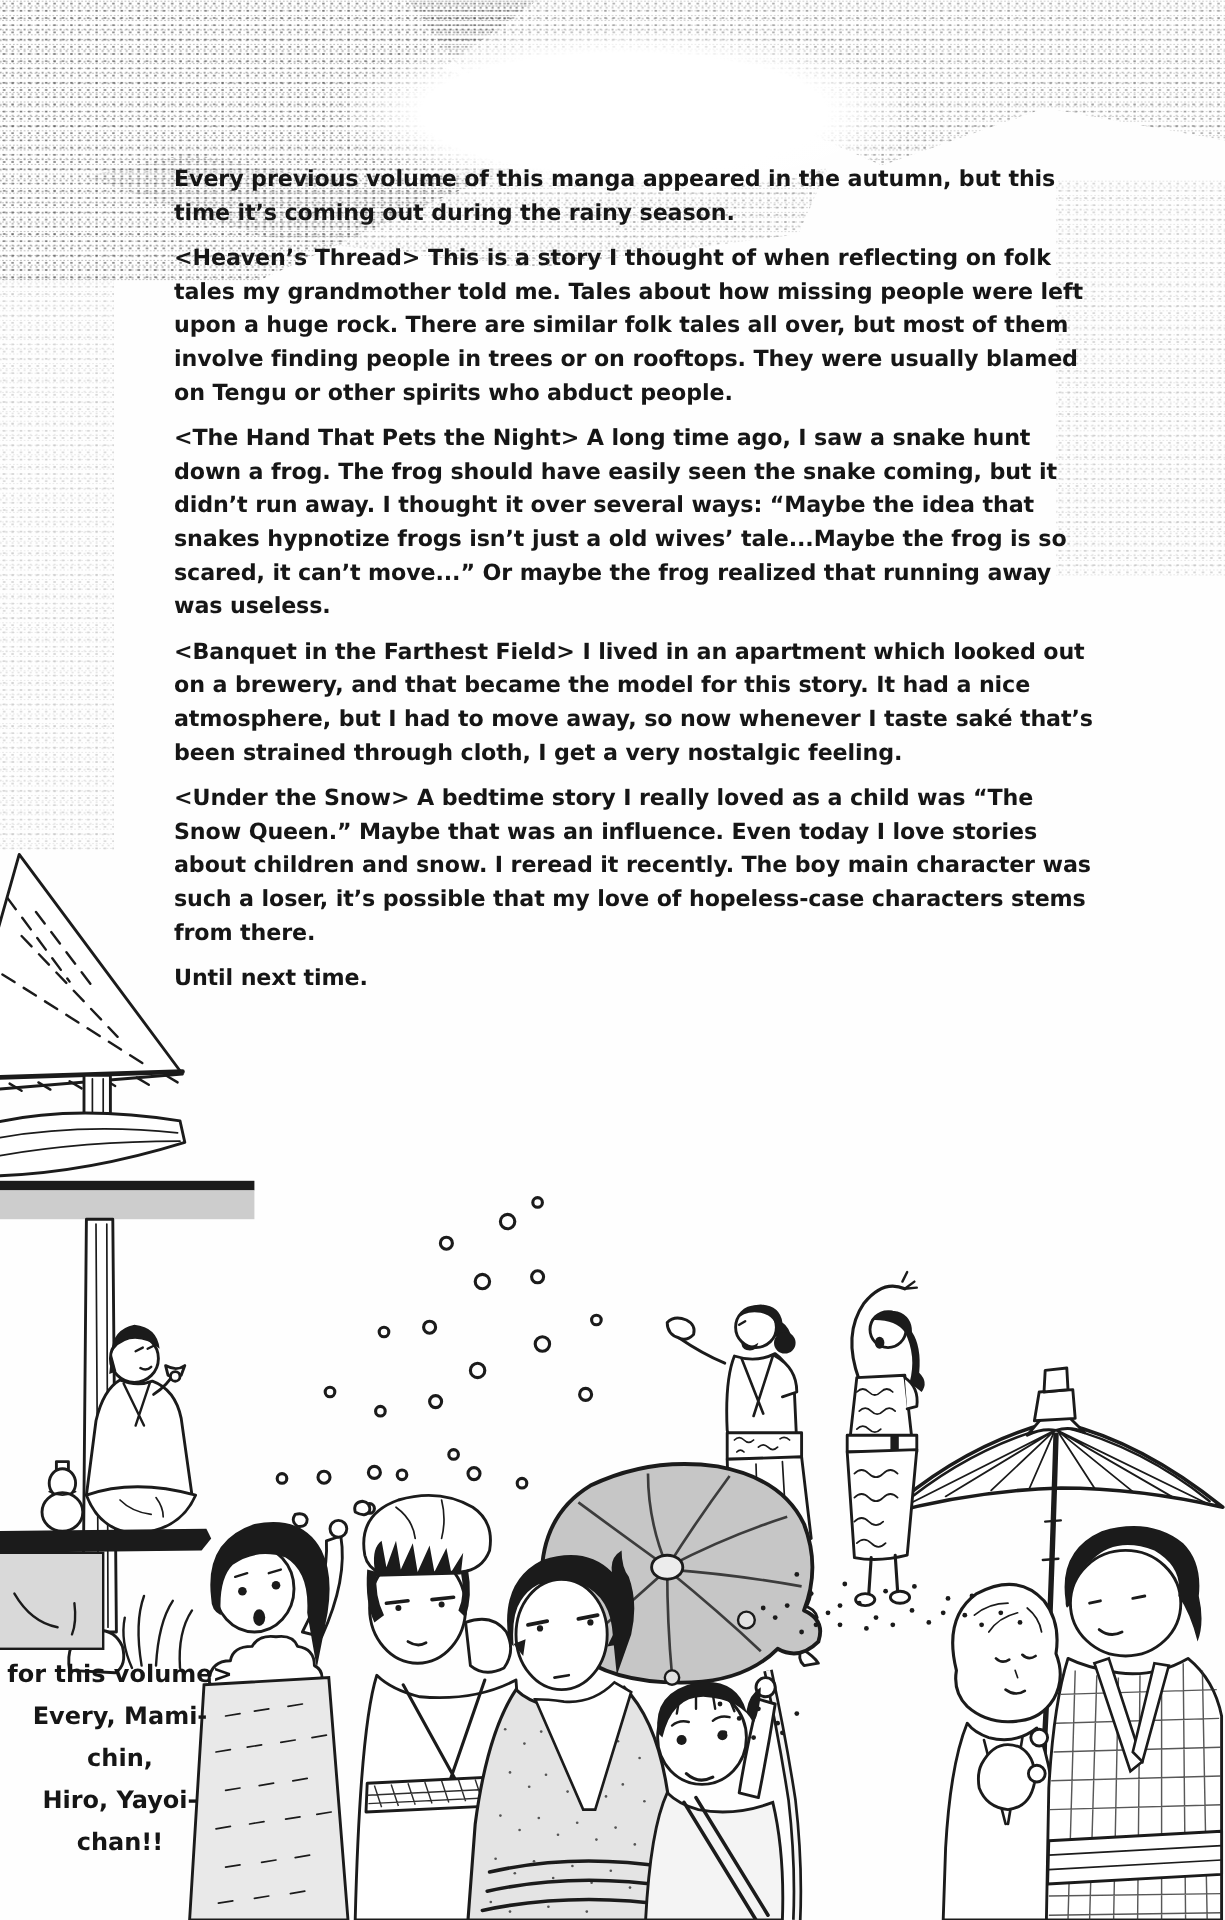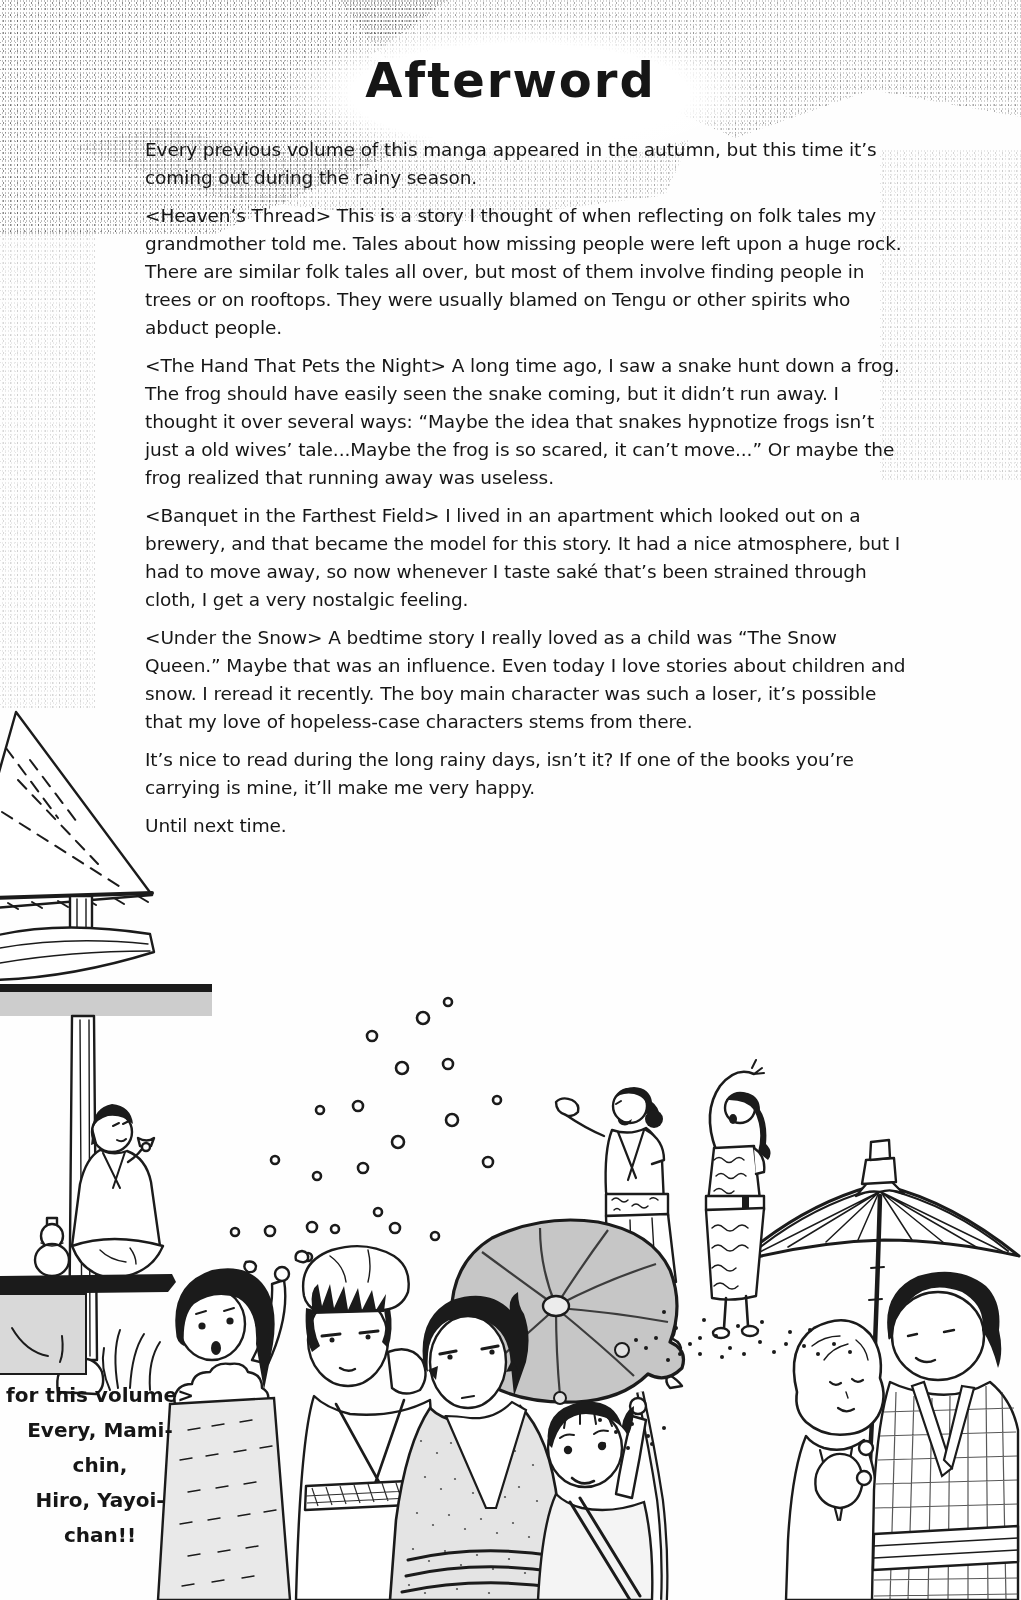--- a/index.html
+++ b/index.html
@@ -34,21 +34,21 @@
   .illo{position:absolute;left:0;top:0;}
   .s{stroke:#1b1b1b;fill:none;stroke-linecap:round;stroke-linejoin:round;}
   .sf{stroke:#1b1b1b;fill:#ffffff;stroke-linecap:round;stroke-linejoin:round;}
   .dk{fill:#1b1b1b;stroke:none;}
   .title{
     position:absolute;left:0;top:52px;width:100%;margin:0;
     text-align:center;font-size:48px;font-weight:700;letter-spacing:2px;
   }
   .text-col{
     position:absolute;left:145px;top:136px;width:768px;
-    font-size:18.5px;line-height:28px;font-weight:400;letter-spacing:-0.1px;
+    font-size:18.5px;line-height:28px;font-weight:700;letter-spacing:-0.1px;
   }
   .text-col p{margin:0 0 10px 0;}
   .thanks{
     position:absolute;left:2px;top:1378px;width:196px;
     text-align:center;font-size:20px;line-height:35px;font-weight:700;
   }
 </style>
 </head>
 <body>
 
@@ -336,29 +336,27 @@
         <circle cx="648" cy="1436" r="2"></circle>
           <circle cx="664" cy="1428" r="2"></circle>
           <circle cx="604" cy="1444" r="2"></circle>
         <circle cx="628" cy="1448" r="2"></circle>
           <circle cx="652" cy="1444" r="2"></circle>
       </g>
 
     </g>
   </svg>
 
-  <h1 class="title">Afterword</h1>
 
   <div class="text-col">
     <p>Every previous volume of this manga appeared in the autumn, but this time it’s coming out during the rainy season.</p>
     <p>&lt;Heaven’s Thread&gt; This is a story I thought of when reflecting on folk tales my grandmother told me. Tales about how missing people were left upon a huge rock. There are similar folk tales all over, but most of them involve finding people in trees or on rooftops. They were usually blamed on Tengu or other spirits who abduct people.</p>
     <p>&lt;The Hand That Pets the Night&gt; A long time ago, I saw a snake hunt down a frog. The frog should have easily seen the snake coming, but it didn’t run away. I thought it over several ways: “Maybe the idea that snakes hypnotize frogs isn’t just a old wives’ tale...Maybe the frog is so scared, it can’t move...” Or maybe the frog realized that running away was useless.</p>
     <p>&lt;Banquet in the Farthest Field&gt; I lived in an apartment which looked out on a brewery, and that became the model for this story. It had a nice atmosphere, but I had to move away, so now whenever I taste saké that’s been strained through cloth, I get a very nostalgic feeling.</p>
     <p>&lt;Under the Snow&gt; A bedtime story I really loved as a child was “The Snow Queen.” Maybe that was an influence. Even today I love stories about children and snow. I reread it recently. The boy main character was such a loser, it’s possible that my love of hopeless-case characters stems from there.</p>
-    <p>It’s nice to read during the long rainy days, isn’t it? If one of the books you’re carrying is mine, it’ll make me very happy.</p>
     <p>Until next time.</p>
   </div>
 
   <div class="thanks">
     <div>for this volume&gt;</div>
     <div>Every, Mami-chin,</div>
     <div>Hiro, Yayoi-chan!!</div>
   </div>
 
 </div>

